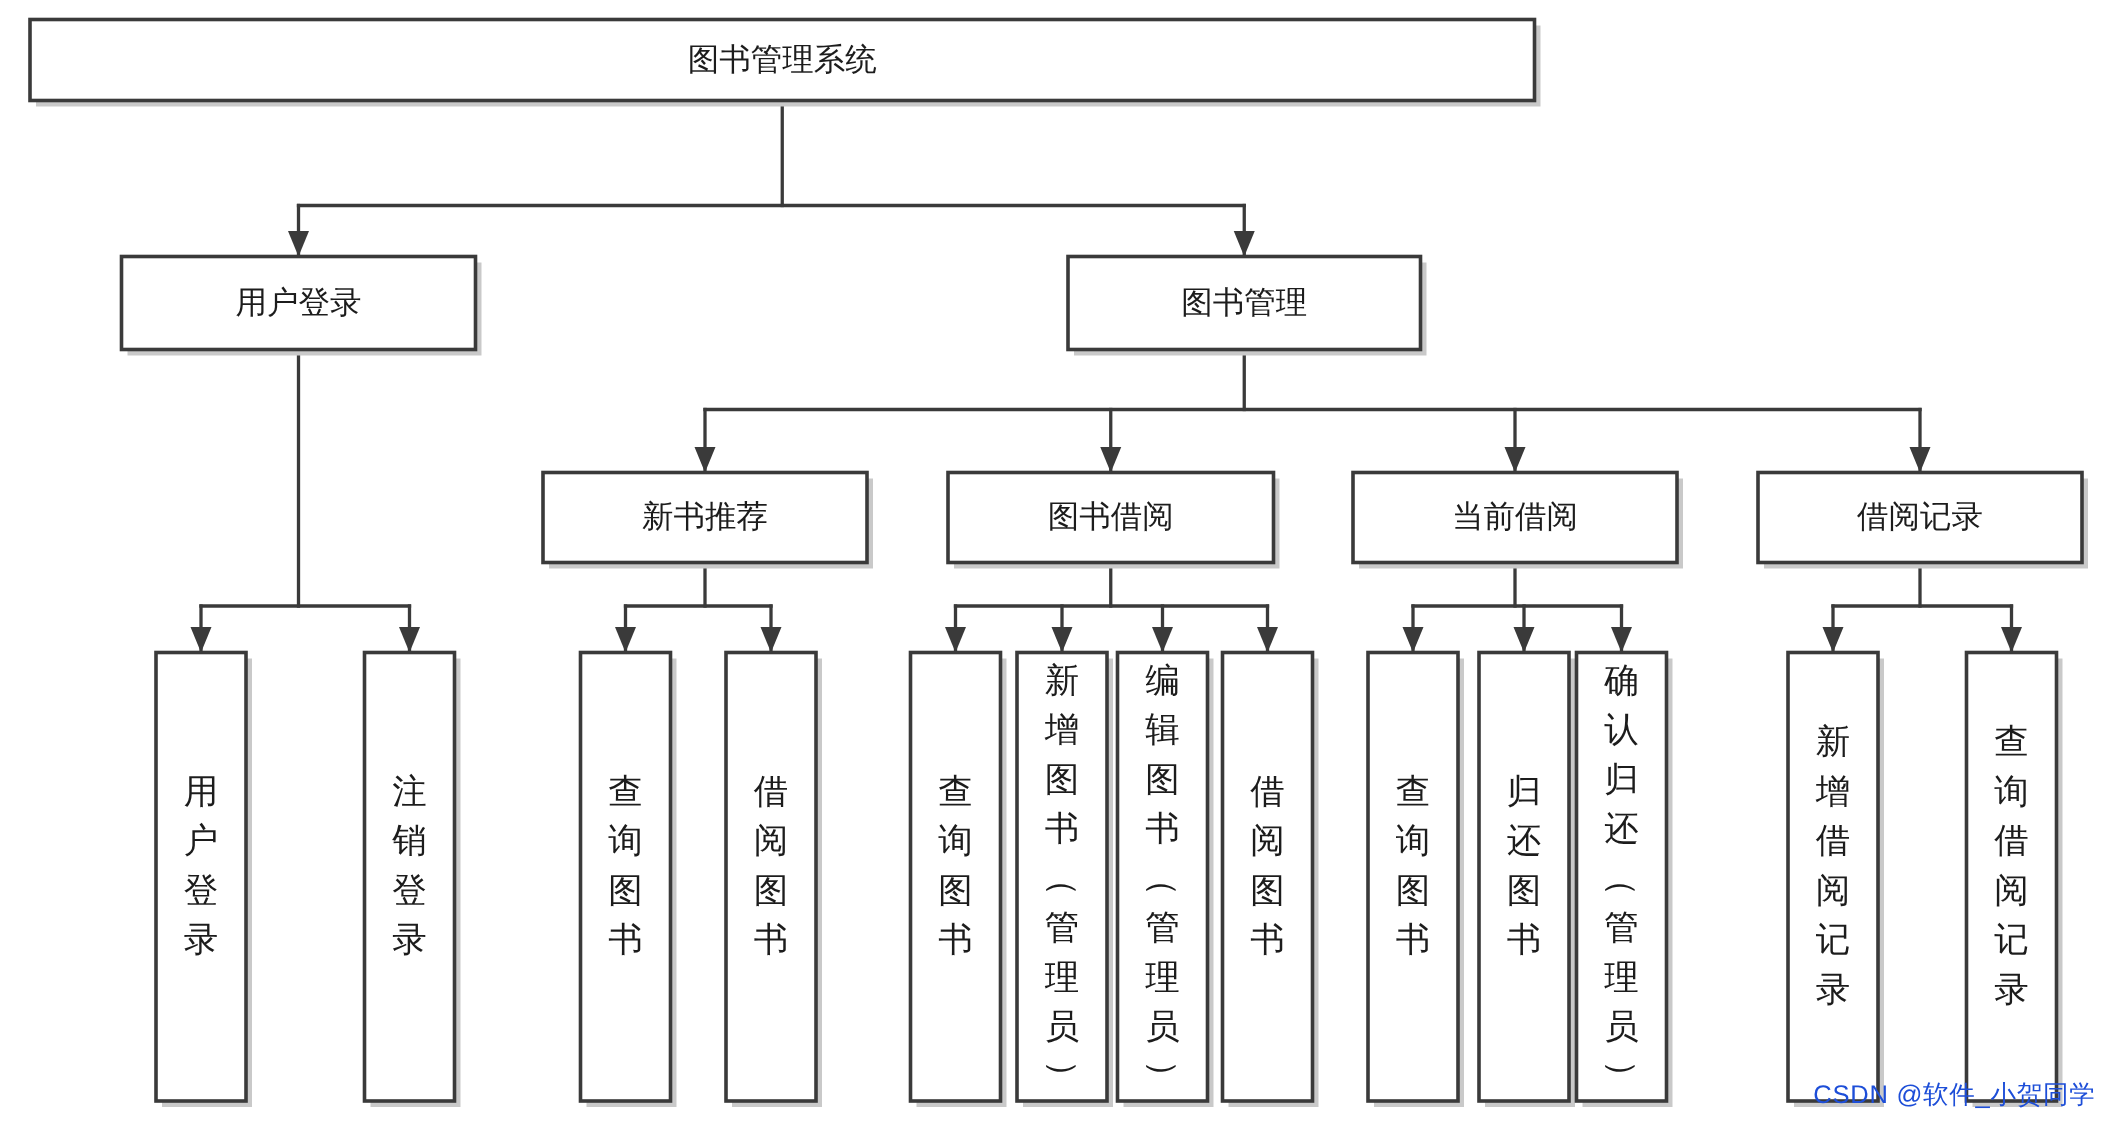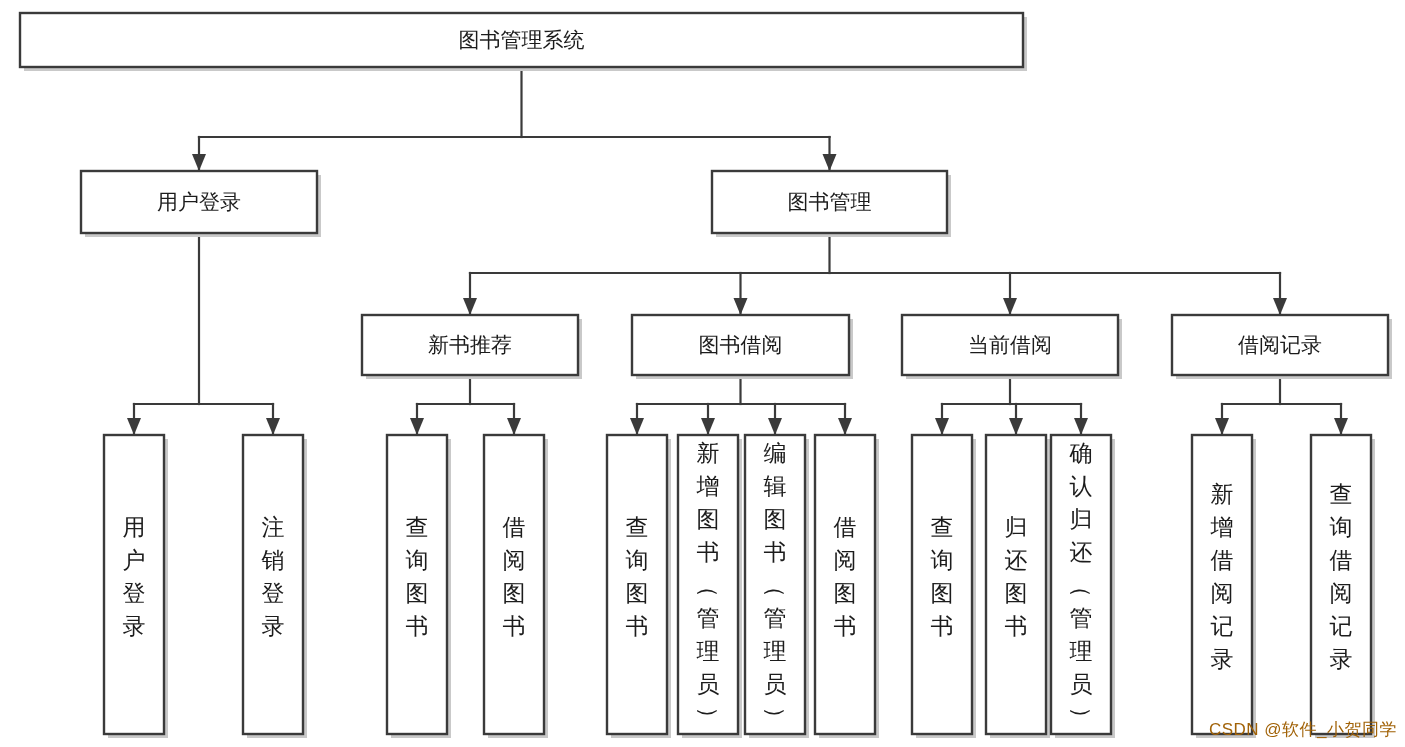--- a/index.html
+++ b/index.html
@@ -59,21 +59,21 @@
     font-size: 23px;
     text-anchor: middle;
     white-space: pre;
   }
   .watermark {
     position: absolute;
     right: 8px;
     bottom: 6px;
     font-family: "Liberation Sans", "DejaVu Sans", sans-serif;
     font-size: 17px;
-    color: #a16207;
+    color: #1d4ed8;
     letter-spacing: 0.5px;
     user-select: none;
     pointer-events: none;
     margin-top: 12px;
   }
 </style>
 </head>
 <body>
 
 <div id="diagram-root">

